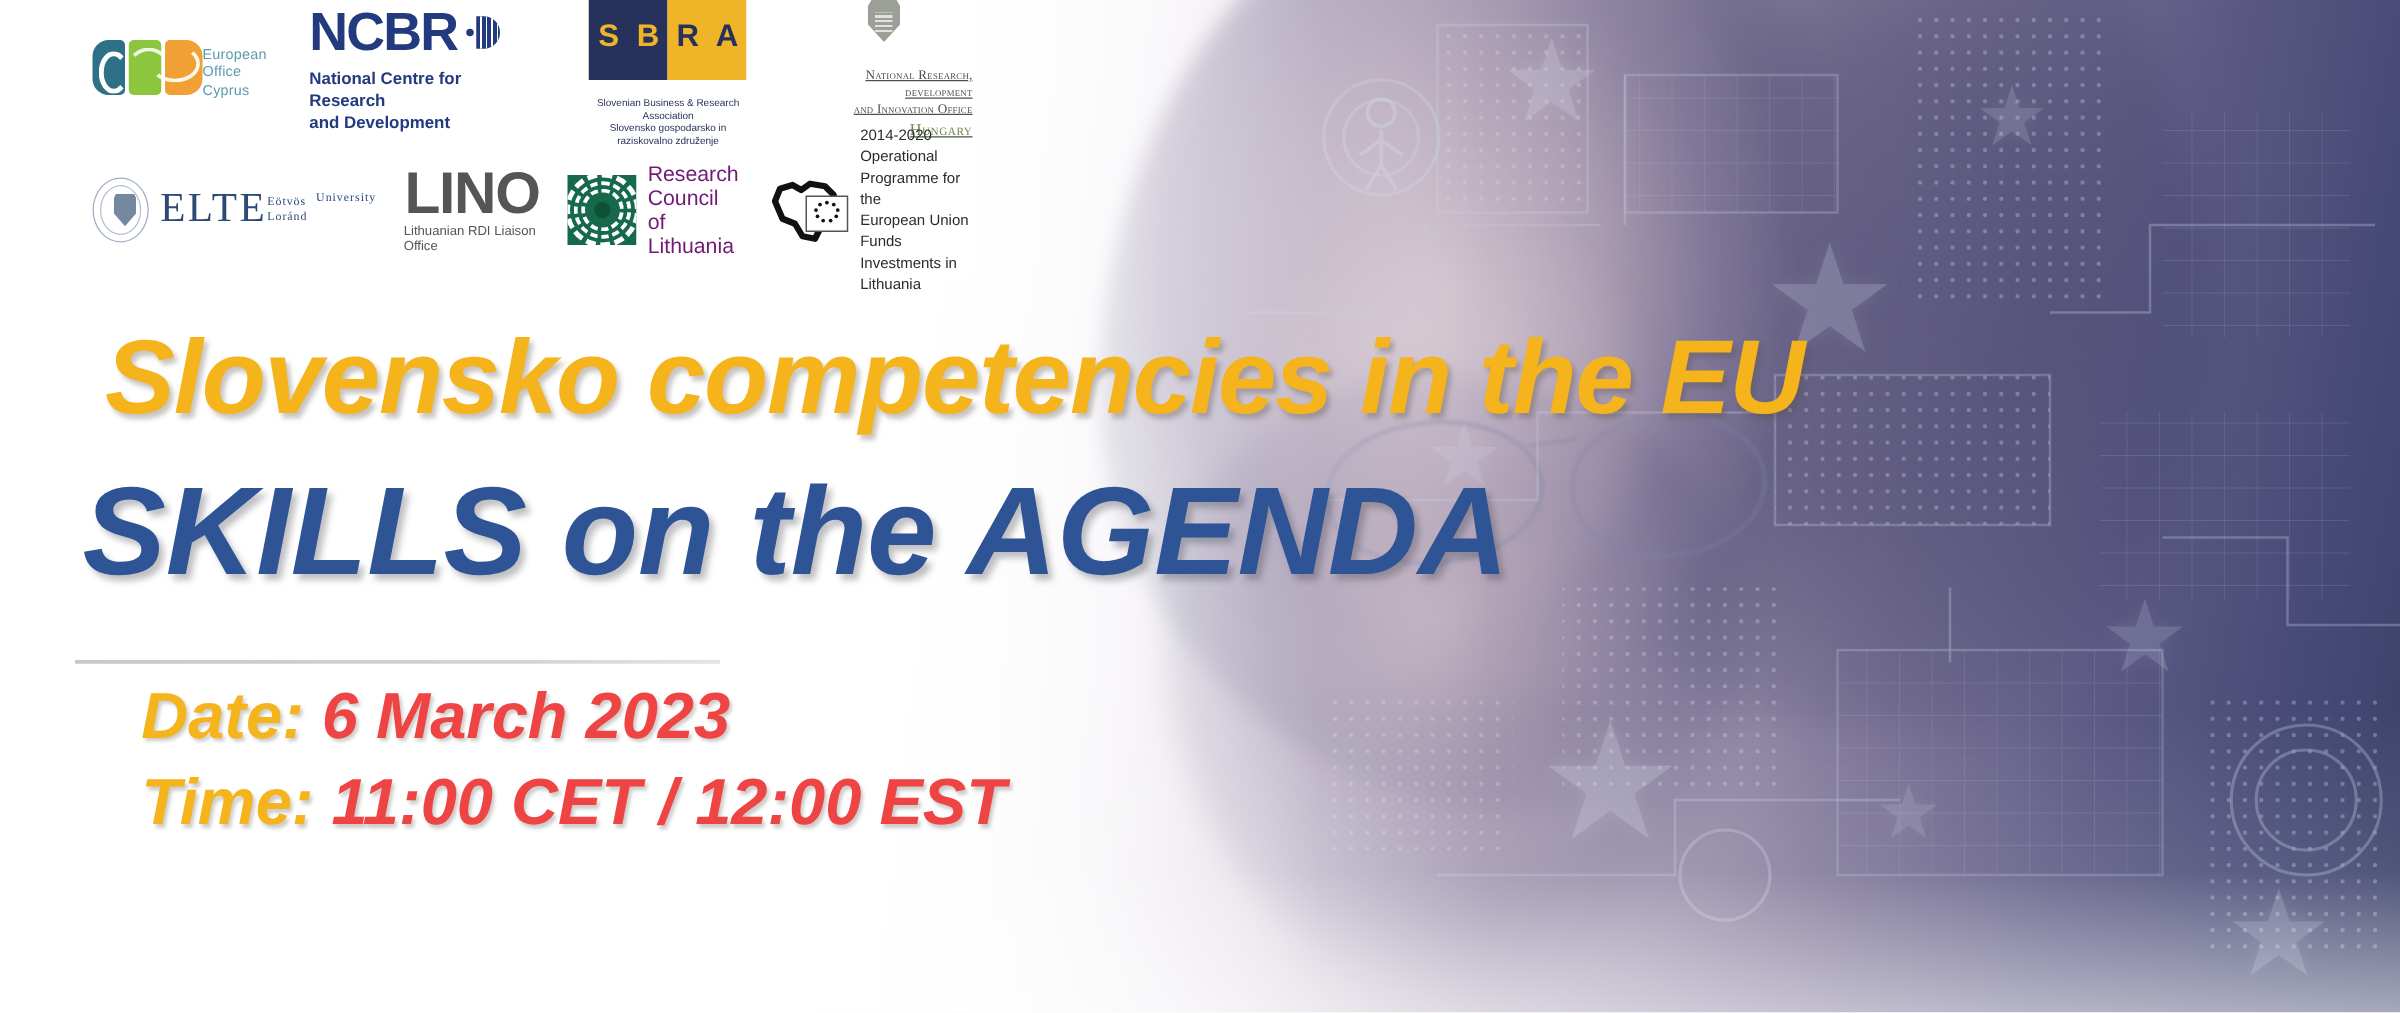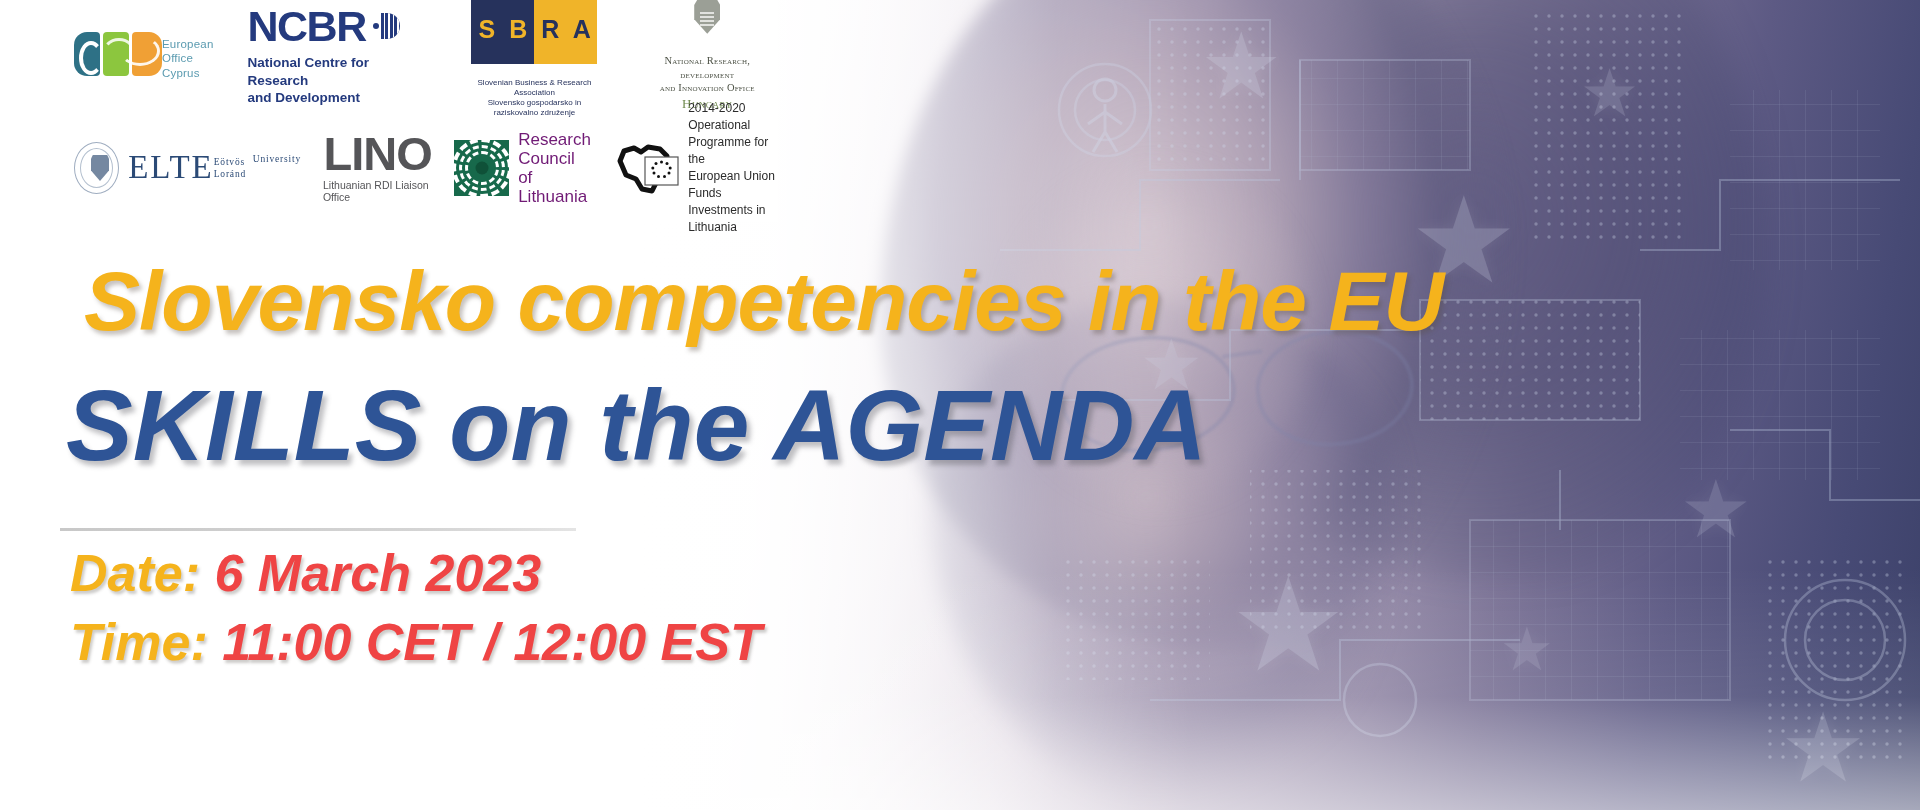--- a/index.html
+++ b/index.html
@@ -239,24 +239,24 @@
     background: #8a8f84;
     clip-path: polygon(12% 0,88% 0,100% 16%,100% 58%,50% 100%,0 58%,0 16%);
     opacity: .85;
   }
   .hun-crest::after{
     content:""; position:absolute; left:6px; top:10px; width:14px; height:16px;
     background: repeating-linear-gradient(0deg,#fff 0 2px,transparent 2px 4px);
     opacity:.7;
   }
   .hun-txt {
-    margin-top: 20px; text-align: center; color: #4d5246;
+    margin-top: 20px; text-align: right; color: #4d5246;
     font-size: 10.5px; line-height: 1.32;
     font-family: "Liberation Serif", serif;
-    font-variant: small-caps; letter-spacing: .2px;
+    font-variant: small-caps; letter-spacing: .2px; text-decoration: underline;
   }
   .hun-country {
     color: #6f8a4e; font-size: 13px; font-variant: small-caps;
     font-family: "Liberation Serif", serif; letter-spacing: .4px;
   }
 
   
   .elte { align-items: center; gap: 9px; }
   .elte-seal {
     width: 50px; height: 50px; border-radius: 50%;
@@ -334,21 +334,21 @@
     z-index: 30;
   }
   .meta-line {
     position: absolute; left: 70px;
     font-size: 52px; font-weight: 700; font-style: italic;
     white-space: nowrap; z-index: 30;
     text-shadow: 2px 3px 3px rgba(90,85,80,.30);
   }
   .meta-date { top: 543px; }
   .meta-time { top: 612px; }
-  .meta-label { color: #f5b31c; }
+  .meta-label { color: #f5b31c; margin-left: 43px; }
   .meta-value { color: #ef4444; }
 </style>
 </head>
 <body>
 
 <div id="banner">
 
   <div class="bg-layer bg-base"></div>
   <div class="face-hair"></div>
   <div class="face-head"></div>

